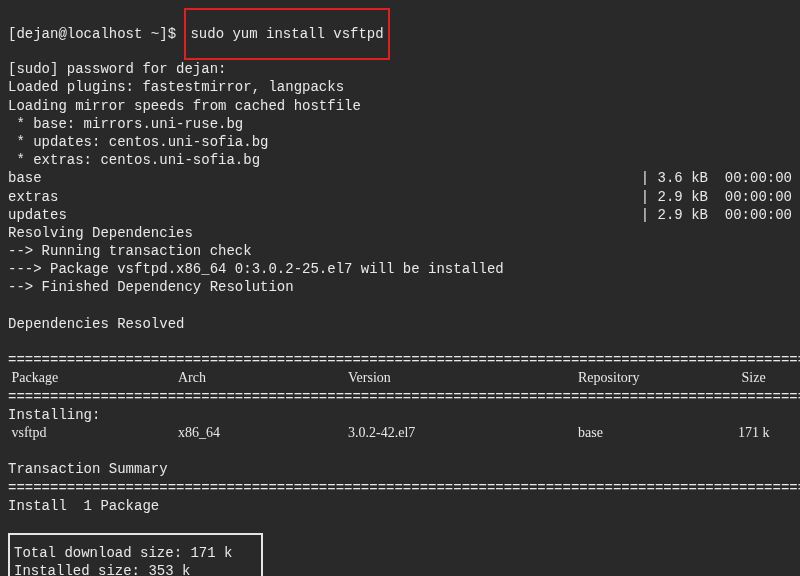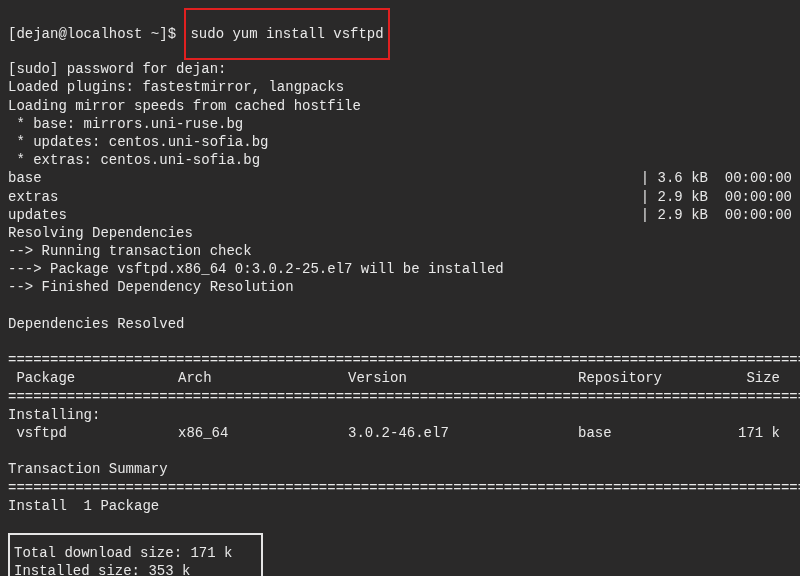--- a/index.html
+++ b/index.html
@@ -33,20 +33,21 @@
     }
     .cursor {
       display: inline-block;
       width: 8px;
       height: 15px;
       background-color: #cccccc;
       vertical-align: text-bottom;
     }
     .pkg-row {
       display: flex;
+      font-family: Liberation Serif, serif;
     }
     .col-package { width: 170px; }
     .col-arch { width: 170px; }
     .col-version { width: 230px; }
     .col-repo { width: 160px; }
     .col-size { text-align: center; }
     .repo-line {
       display: flex;
       justify-content: space-between;
     }
@@ -69,21 +70,21 @@
   <div class="line">--&gt; Running transaction check</div>
   <div class="line">---&gt; Package vsftpd.x86_64 0:3.0.2-25.el7 will be installed</div>
   <div class="line">--&gt; Finished Dependency Resolution</div>
   <div class="line"> </div>
   <div class="line">Dependencies Resolved</div>
   <div class="line"> </div>
   <div class="line">================================================================================================</div>
   <div class="line pkg-row"><span class="col-package"> Package</span><span class="col-arch">Arch</span><span class="col-version">Version</span><span class="col-repo">Repository</span><span class="col-size"> Size</span></div>
   <div class="line">================================================================================================</div>
   <div class="line">Installing:</div>
-  <div class="line pkg-row"><span class="col-package"> vsftpd</span><span class="col-arch">x86_64</span><span class="col-version">3.0.2-46.el7</span><span class="col-repo">base</span><span class="col-size">171 k</span></div>
+  <div class="line pkg-row"><span class="col-package"> vsftpd</span><span class="col-arch">x86_64</span><span class="col-version">3.0.2-42.el7</span><span class="col-repo">base</span><span class="col-size">171 k</span></div>
   <div class="line"> </div>
   <div class="line">Transaction Summary</div>
   <div class="line">================================================================================================</div>
   <div class="line">Install  1 Package</div>
   <div class="line"> </div>
   <div class="bottom-highlight">
     <div class="line">Total download size: 171 k</div>
     <div class="line">Installed size: 353 k</div>
     <div class="line"><span>Is will ok [y/d/N]: </span><span class="cursor"></span>        </div>
   </div>

